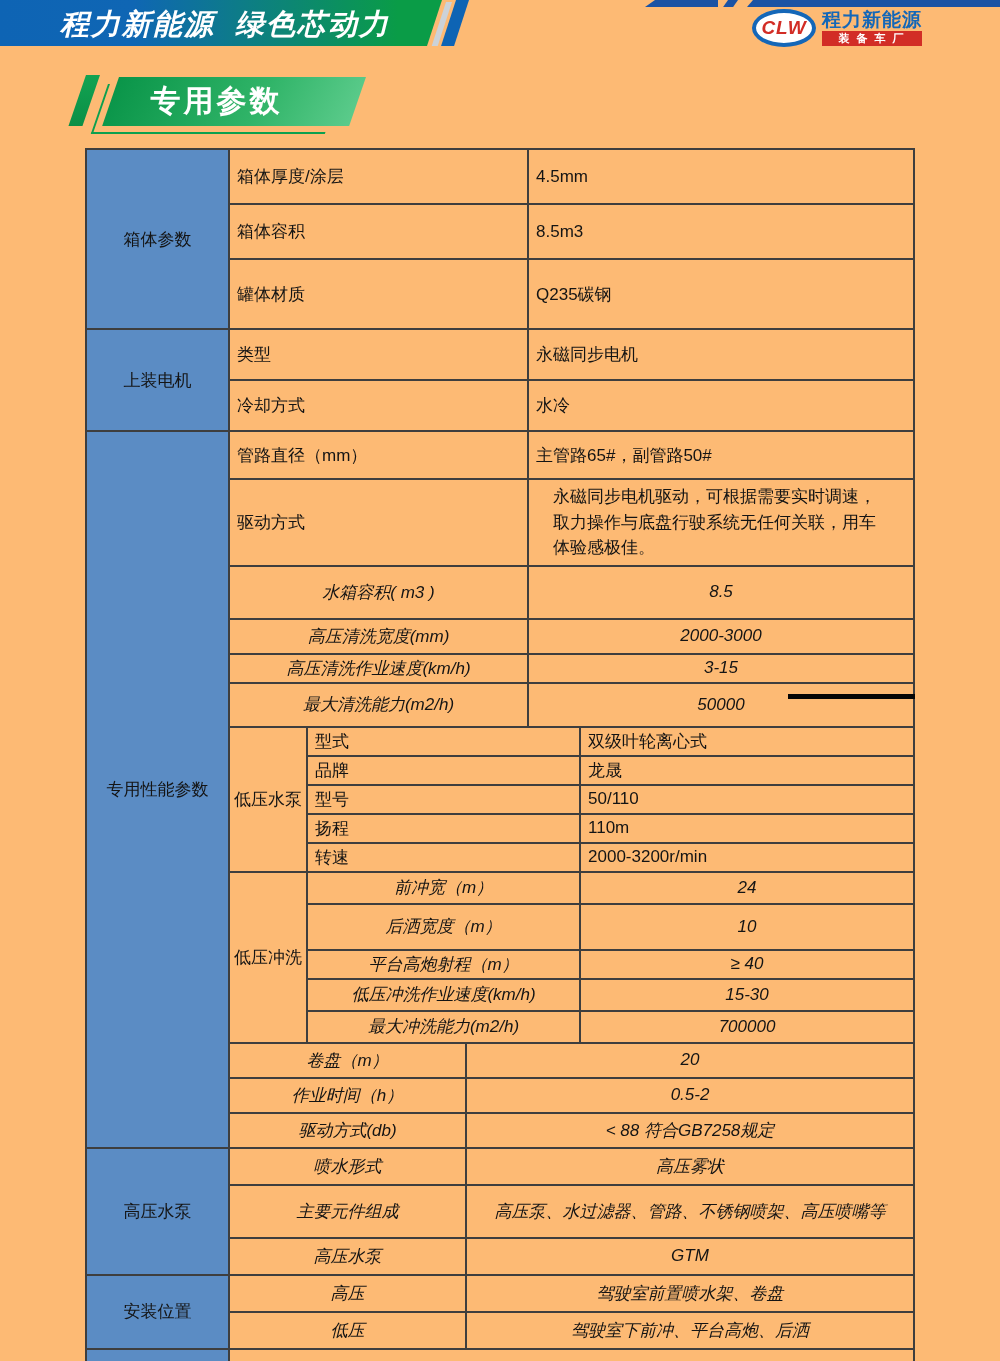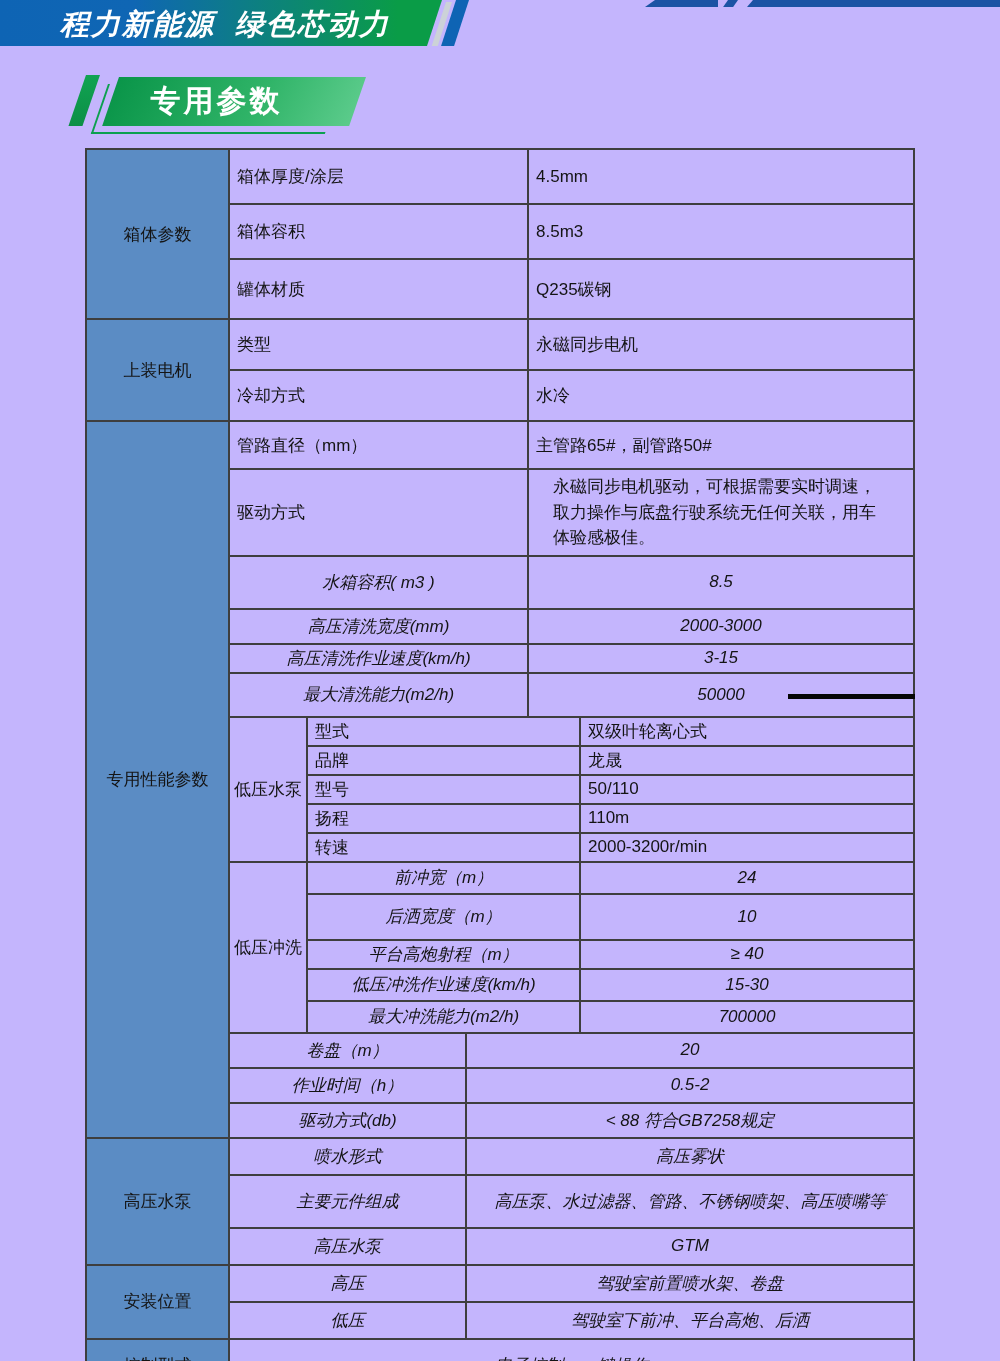--- a/index.html
+++ b/index.html
@@ -1,16 +1,16 @@
 <!DOCTYPE html>
 <html><head>
 <meta charset="utf-8">
 <style>
   html,body { margin:0; padding:0; background:#ffffff; }
-  .page { position:relative; width:1000px; height:1361px; background:#c4b5fd; overflow:hidden;
+  .page { position:relative; width:1000px; height:1361px; background:#fdba74; overflow:hidden;
           font-family:"Liberation Sans","DejaVu Sans",sans-serif; }
 
   
   .band { position:absolute; left:0; top:0; width:442px; height:46px;
           background:linear-gradient(90deg,#0e64b4 0%,#0f66b4 30%,#0a9c47 90%);
           clip-path:polygon(0 0,100% 0,calc(100% - 15px) 100%,0 100%); }
   .slogan { position:absolute; left:60px; top:5px; font-size:29px; font-weight:bold; font-style:italic;
             color:#fff; letter-spacing:2px; white-space:pre; }
   .slash { position:absolute; transform:skewX(-18deg); transform-origin:top; }
   .slash-gray { left:446px; top:2px; width:6px; height:44px; background:#ccd2d8; }
@@ -61,20 +61,29 @@
 
   <div class="band">
     <span class="slogan">程力新能源  绿色芯动力</span>
   </div>
   <div class="slash slash-gray"></div>
   <div class="slash slash-blue"></div>
   <div class="strip strip-a"></div>
   <div class="strip strip-b"></div>
   <div class="strip strip-c"></div>
 
+  <div class="logo">
+    <div class="oval">
+      <span class="clw">CLW</span>
+    </div>
+    <div class="logo-col">
+      <span class="logo-cn">程力新能源</span>
+      <span class="logo-sub">装 备 车 厂</span>
+    </div>
+  </div>
 
   <div class="badge-slash"></div>
   <div class="badge-outline"></div>
   <div class="badge-main">
     <span class="badge-text">专用参数</span>
   </div>
 
   <table class="spec">
     <colgroup>
       <col style="width:143px">
@@ -88,21 +97,21 @@
 
       <tr style="height:55px">
         <td class="hdr" rowspan="3">箱体参数</td>
         <td class="left" colspan="3">箱体厚度/涂层</td>
         <td class="left" colspan="2">4.5mm</td>
       </tr>
       <tr style="height:55px">
         <td class="left" colspan="3">箱体容积</td>
         <td class="left" colspan="2">8.5m3</td>
       </tr>
-      <tr style="height:60px">
+      <tr style="height:70px">
         <td class="left" colspan="3">罐体材质</td>
         <td class="left" colspan="2">Q235碳钢</td>
       </tr>
 
       <tr style="height:51px">
         <td class="hdr" rowspan="2">上装电机</td>
         <td class="left" colspan="3">类型</td>
         <td class="left" colspan="2">永磁同步电机</td>
       </tr>
       <tr style="height:51px">

